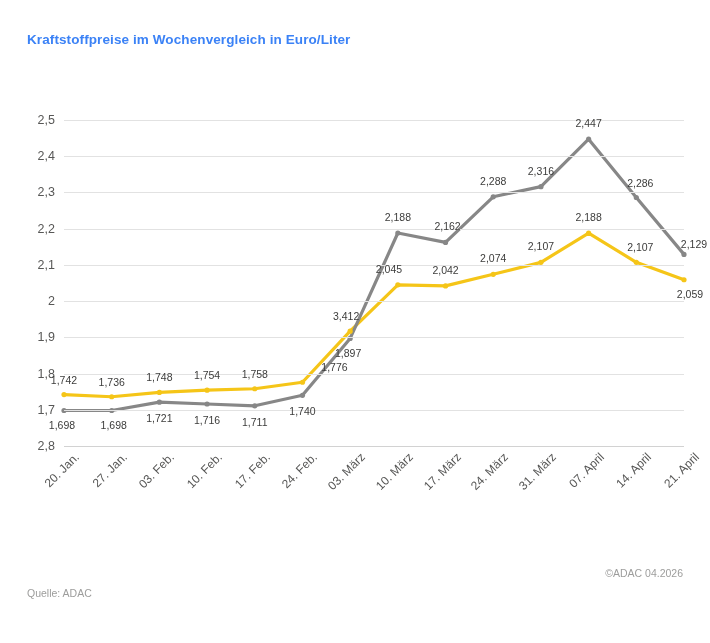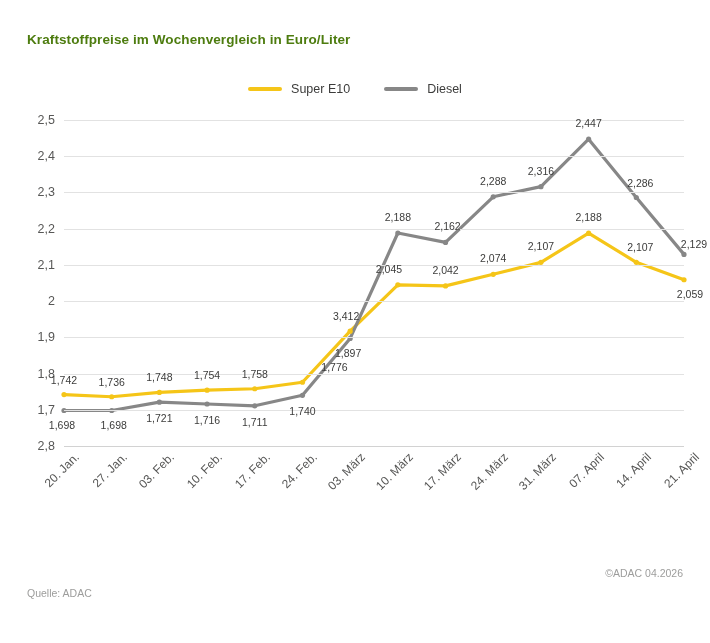--- a/index.html
+++ b/index.html
@@ -19,21 +19,21 @@
     width: 710px;
     height: 643px;
     box-sizing: border-box;
   }
   #chart-title {
     position: absolute;
     left: 27px;
     top: 32px;
     font-size: 13.5px;
     font-weight: bold;
-    color: #4d7c0f;
+    color: #3b82f6;
     letter-spacing: 0.1px;
   }
   
   #legend {
     position: absolute;
     left: 0;
     top: 82px;
     width: 710px;
     display: flex;
     justify-content: center;
@@ -128,30 +128,20 @@
     color: #9d9d9c;
   }
 </style>
 </head>
 <body>
 
 <div id="page">
 
   <div id="chart-title">Kraftstoffpreise im Wochenvergleich in Euro/Liter</div>
 
-  <div id="legend">
-      <div class="legend-item">
-        <span class="legend-swatch" style="background: rgb(245, 197, 24);"></span>
-        <span>Super E10</span>
-      </div>
-      <div class="legend-item">
-        <span class="legend-swatch" style="background: rgb(135, 135, 135);"></span>
-        <span>Diesel</span>
-      </div>
-    </div>
 
   <div id="plot-area">
     <svg id="svg-lines" viewBox="0 0 620 326" preserveAspectRatio="none">
         <polyline points="0,274.56444444444446 47.69230769230769,276.7377777777778 95.38461538461539,272.3911111111111 143.0769230769231,270.2177777777778 190.76923076923077,268.7688888888889 238.46153846153845,262.2488888888889 286.1538461538462,211.17555555555555 333.84615384615387,164.81111111111116 381.53846153846155,165.89777777777786 429.2307692307692,154.30666666666676 476.9230769230769,142.35333333333327 524.6153846153846,113.01333333333329 572.3076923076924,142.35333333333327 620,159.73999999999995" fill="none" stroke="#F5C518" stroke-width="3.2" stroke-linejoin="round" stroke-linecap="round"></polyline>
         <polyline points="0,290.50222222222226 47.69230769230769,290.50222222222226 95.38461538461539,282.1711111111111 143.0769230769231,283.9822222222223 190.76923076923077,285.79333333333335 238.46153846153845,275.2888888888889 286.1538461538462,218.42000000000002 333.84615384615387,113.01333333333329 381.53846153846155,122.43111111111114 429.2307692307692,76.79111111111118 476.9230769230769,66.64888888888896 524.6153846153846,19.19777777777773 572.3076923076924,77.51555555555555 620,134.38444444444445" fill="none" stroke="#878787" stroke-width="3.2" stroke-linejoin="round" stroke-linecap="round"></polyline>
         <circle cx="0" cy="274.56444444444446" r="2.6" fill="#F5C518"></circle>
         <circle cx="47.69230769230769" cy="276.7377777777778" r="2.6" fill="#F5C518"></circle>
         <circle cx="95.38461538461539" cy="272.3911111111111" r="2.6" fill="#F5C518"></circle>
         <circle cx="143.0769230769231" cy="270.2177777777778" r="2.6" fill="#F5C518"></circle>
         <circle cx="190.76923076923077" cy="268.7688888888889" r="2.6" fill="#F5C518"></circle>

